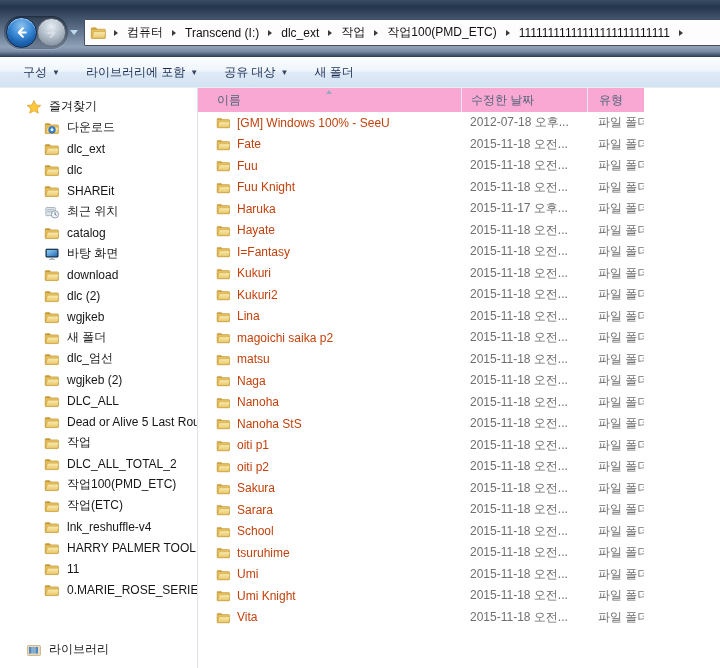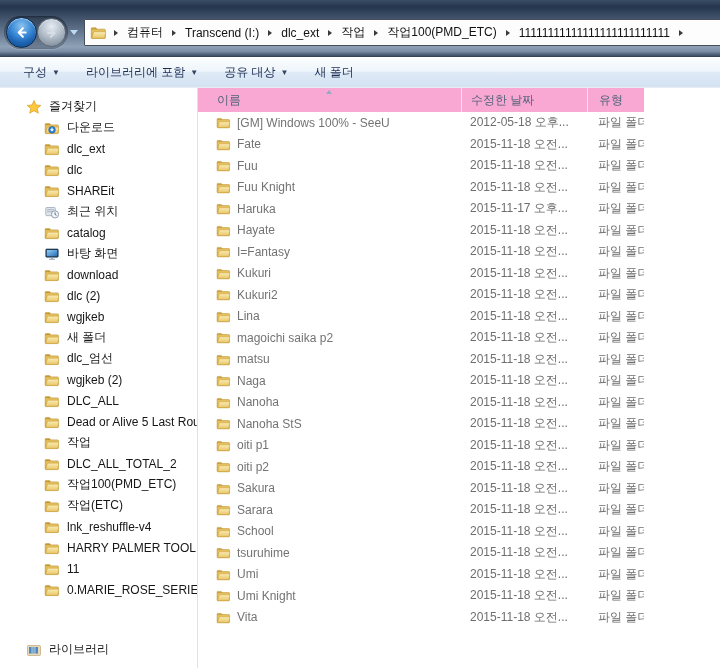--- a/index.html
+++ b/index.html
@@ -68,21 +68,21 @@
   .hc-date { flex:0 0 126px; padding-left:9px; border-left:1px solid #e3ebf3; }
   .hc-type { flex:0 0 124px; padding-left:11px; border-left:1px solid #e3ebf3; }
   .hc-size { flex:1 1 auto; padding-left:4px; border-left:1px solid #e3ebf3; }
   .sort-arrow { position:absolute; left:128px; top:2px; width:0; height:0;
     border-left:3.5px solid transparent; border-right:3.5px solid transparent;
     border-bottom:4px solid #93aac0; }
 
   .rows { flex:1 1 auto; overflow:hidden; }
   .file-row { display:flex; align-items:center; height:21.5px; font-size:12px; cursor:default; }
   .fc-name { flex:0 0 263px; display:flex; align-items:center; padding-left:18px;
-    color:#737373; white-space:nowrap; overflow:hidden; }
+    color:#c2410c; white-space:nowrap; overflow:hidden; }
   .fc-name .icon { width:15px; height:15px; margin-right:6px; flex:none; }
   .fc-date { flex:0 0 126px; padding-left:9px; color:#6e6e6e; white-space:nowrap; overflow:hidden; }
   .fc-type { flex:0 0 124px; padding-left:11px; color:#6e6e6e; white-space:nowrap; overflow:hidden; }
 
   .icon { display:inline-block; }
   svg.icon { overflow:visible; }
 </style>
 </head>
 <body>
 
@@ -397,21 +397,21 @@
       </div>
       <div class="rows">
 
           <div class="file-row">
             <div class="fc-name">
               <svg class="icon" viewBox="0 0 16 16">
                 <use href="#i-folder"></use>
               </svg>
               <span>[GM] Windows 100%  - SeeU</span>
             </div>
-            <div class="fc-date">2012-05-18 오후...</div>
+            <div class="fc-date">2012-07-18 오후...</div>
             <div class="fc-type">파일 폴더</div>
           </div>
 
           <div class="file-row">
             <div class="fc-name">
               <svg class="icon" viewBox="0 0 16 16">
                 <use href="#i-folder"></use>
               </svg>
               <span>Fate</span>
             </div>

